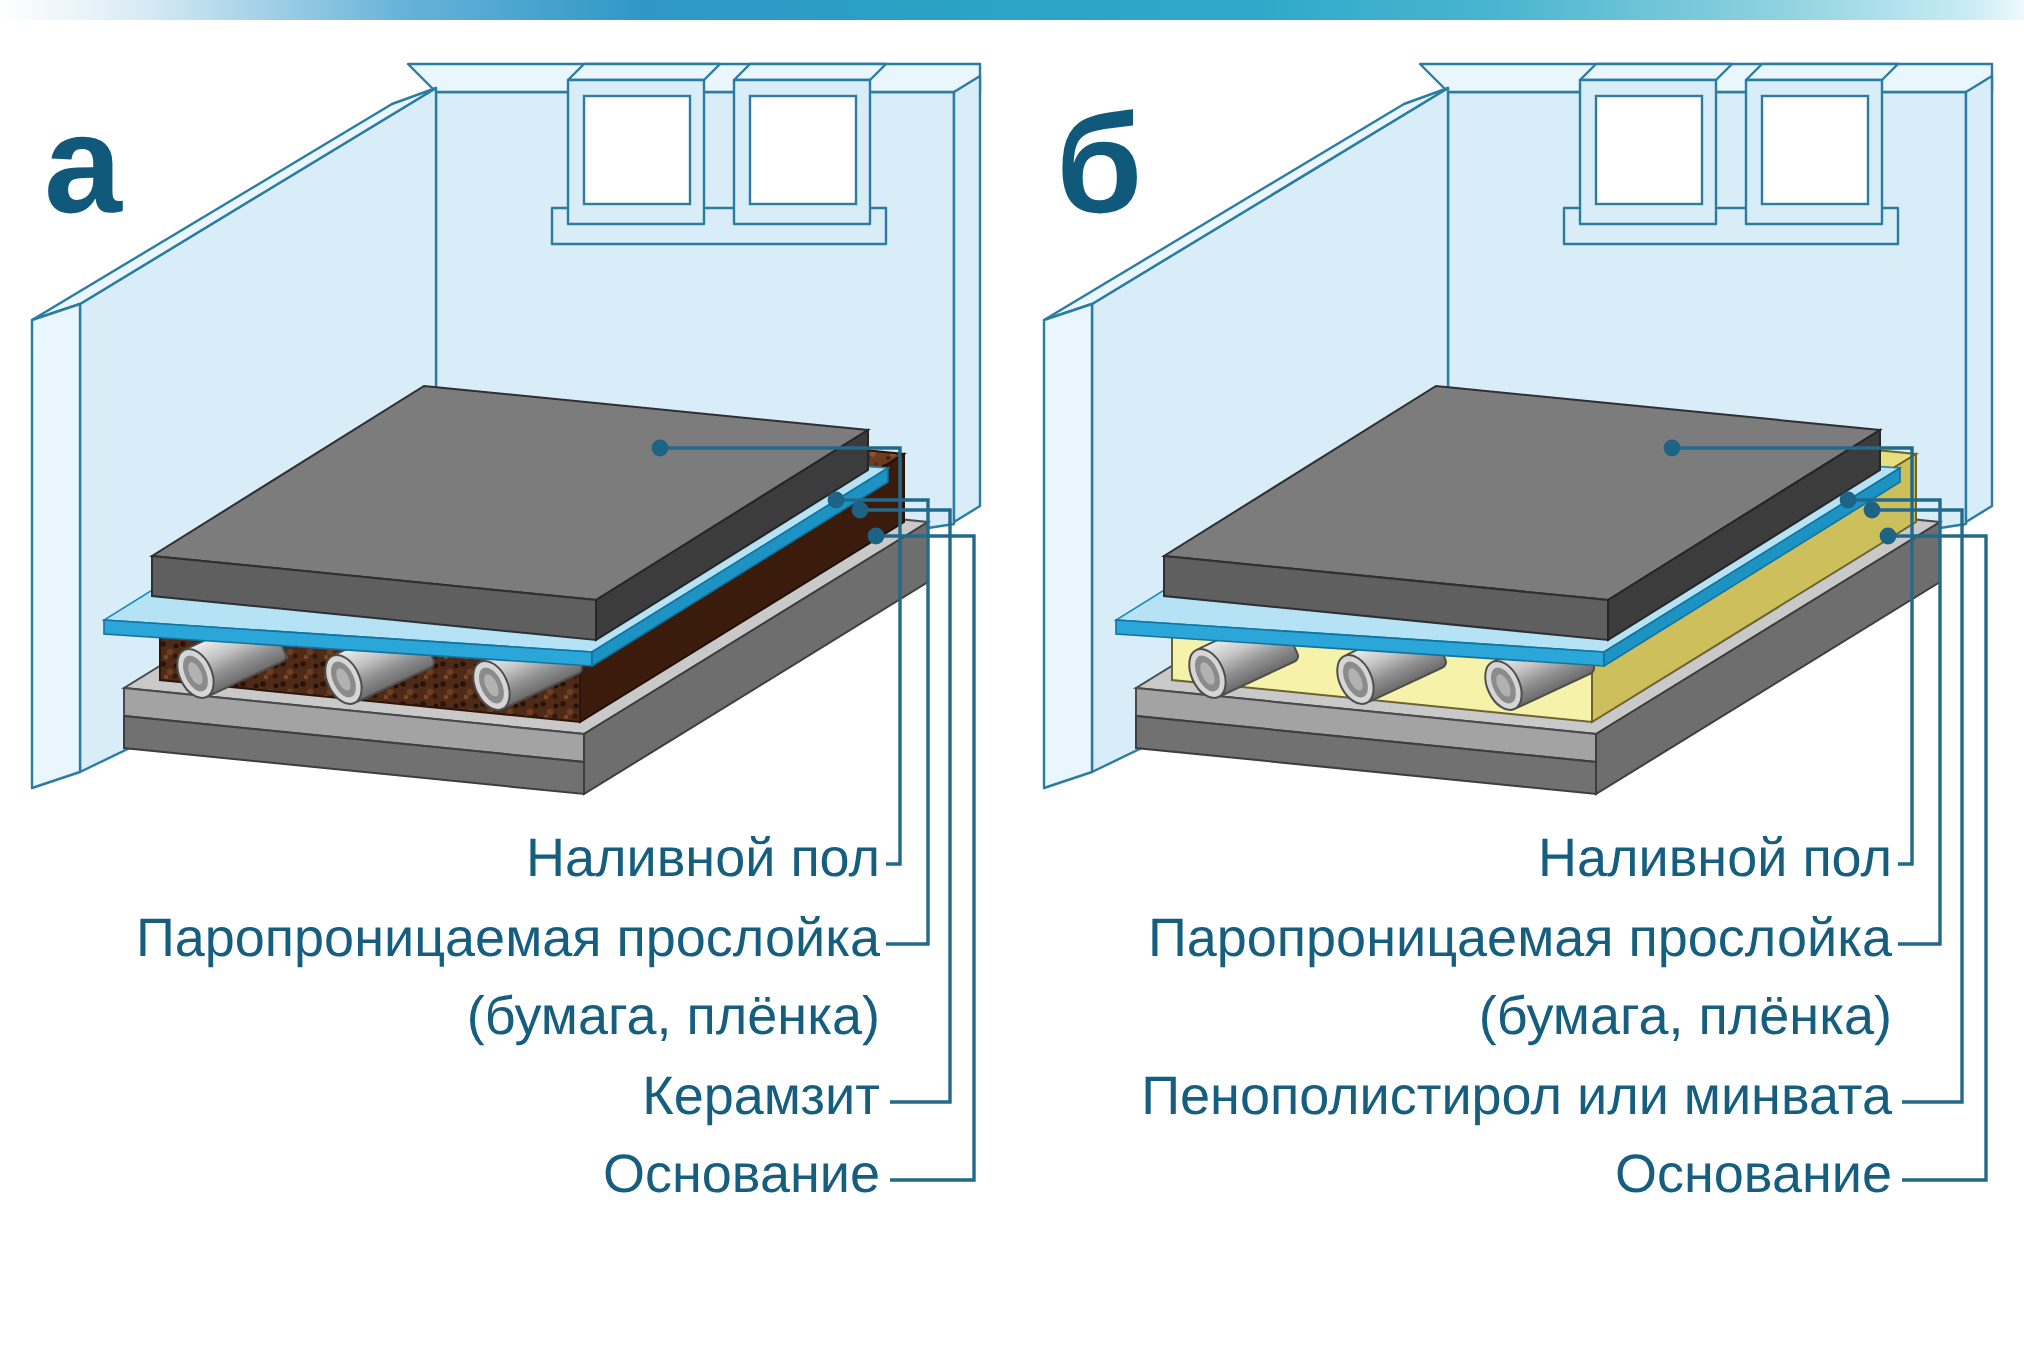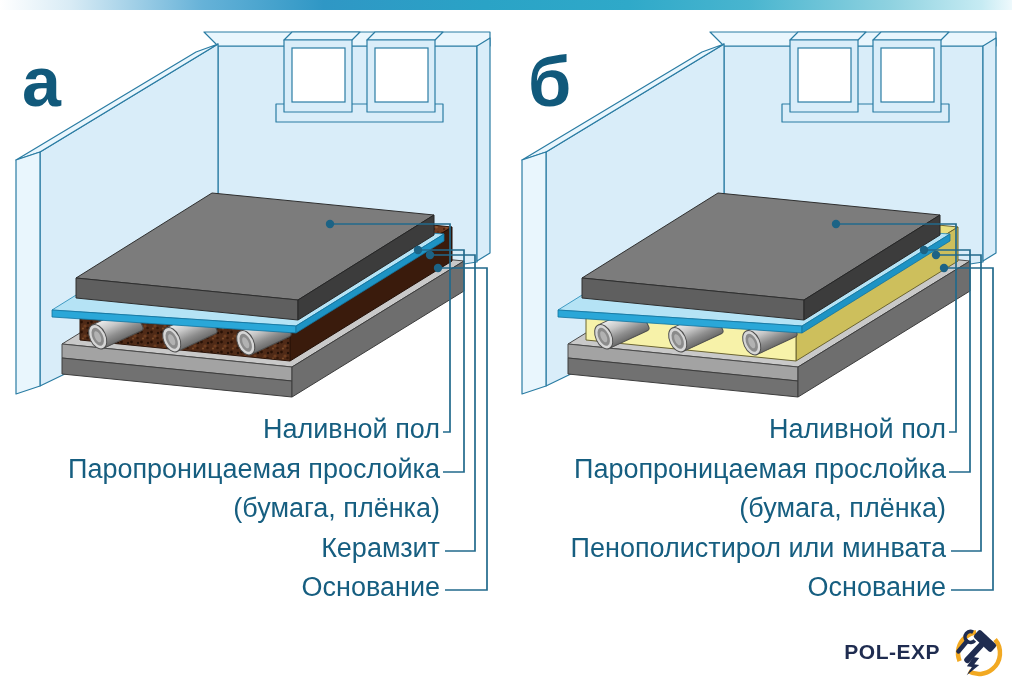--- a/index.html
+++ b/index.html
@@ -224,28 +224,13 @@
       <g>
         <text class="lbl" x="440" y="438" text-anchor="end">Наливной пол</text>
         <text class="lbl" x="440" y="478" text-anchor="end">Паропроницаемая прослойка</text>
         <text class="lbl" x="440" y="517" text-anchor="end">(бумага, плёнка)</text>
         <text class="lbl" x="440" y="557" text-anchor="end">Пенополистирол или минвата</text>
         <text class="lbl" x="440" y="596" text-anchor="end">Основание</text>
       </g>
     </svg>
   </div>
 
-  <div class="logo">
-    <span class="logo-text">POL-EXP</span>
-    <svg width="54" height="56" viewBox="0 0 54 56">
-      <circle cx="27" cy="29" r="21" fill="none" stroke="#f2a922" stroke-width="4.5" stroke-dasharray="58 14 38 22" transform="rotate(-40 27 29)"></circle>
-      <g fill="#1f2c50" transform="translate(33,17) rotate(43)">
-        <rect x="-12" y="-5" width="24" height="10" rx="2.5"></rect>
-        <rect x="-3" y="3" width="6" height="26" rx="2.5"></rect>
-      </g>
-      <g transform="translate(16,16) rotate(40)">
-        <circle cx="0" cy="-4" r="5.5" fill="none" stroke="#1f2c50" stroke-width="3.6" stroke-dasharray="24 11"></circle>
-        <rect x="-2.2" y="0" width="4.4" height="17" rx="2" fill="#1f2c50"></rect>
-      </g>
-      <polygon fill="#1f2c50" points="20,33 26,33 22,40 27,40 16,52 20,43 15,43" transform="rotate(8 20 42)"></polygon>
-    </svg>
-  </div>
 </div>
 
 </body></html>

